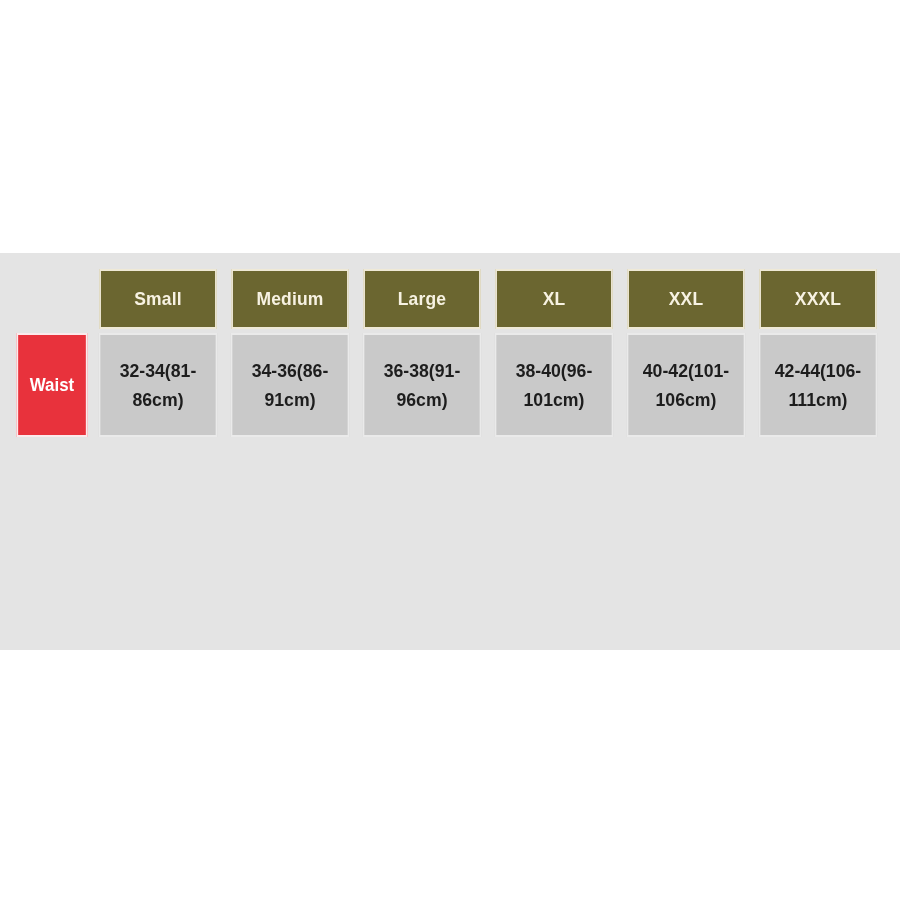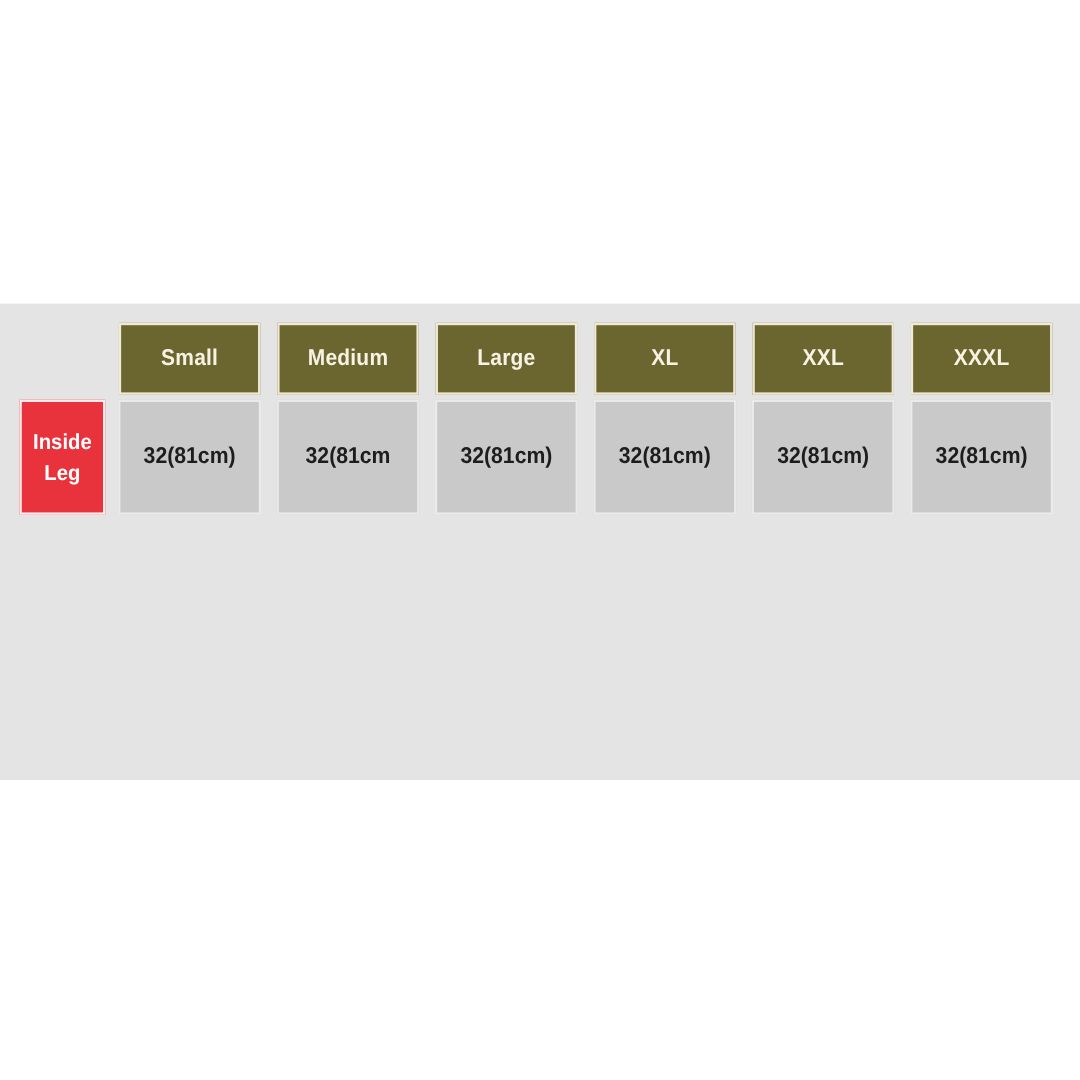--- a/index.html
+++ b/index.html
@@ -124,26 +124,26 @@
           <th class="corner-cell"></th>
           <th class="size-head">Small</th>
           <th class="size-head">Medium</th>
           <th class="size-head">Large</th>
           <th class="size-head">XL</th>
           <th class="size-head">XXL</th>
           <th class="size-head">XXXL</th>
         </tr>
       </thead>
       <tbody>
-        <tr class="row-inside">
-          <th class="row-label">Inside Leg</th>
-          <td class="measure">32(81cm)</td>
-          <td class="measure">32(81cm</td>
-          <td class="measure">32(81cm)</td>
-          <td class="measure">32(81cm)</td>
-          <td class="measure">32(81cm)</td>
-          <td class="measure">32(81cm)</td>
+        <tr class="row-waist">
+          <th class="row-label">Waist</th>
+          <td class="measure">32-34(81-86cm)</td>
+          <td class="measure">34-36(86-91cm)</td>
+          <td class="measure">36-38(91-96cm)</td>
+          <td class="measure">38-40(96-101cm)</td>
+          <td class="measure">40-42(101-106cm)</td>
+          <td class="measure">42-44(106-111cm)</td>
         </tr>
       </tbody>
     </table>
   </div>
 
 </div>
 
 </body></html>

